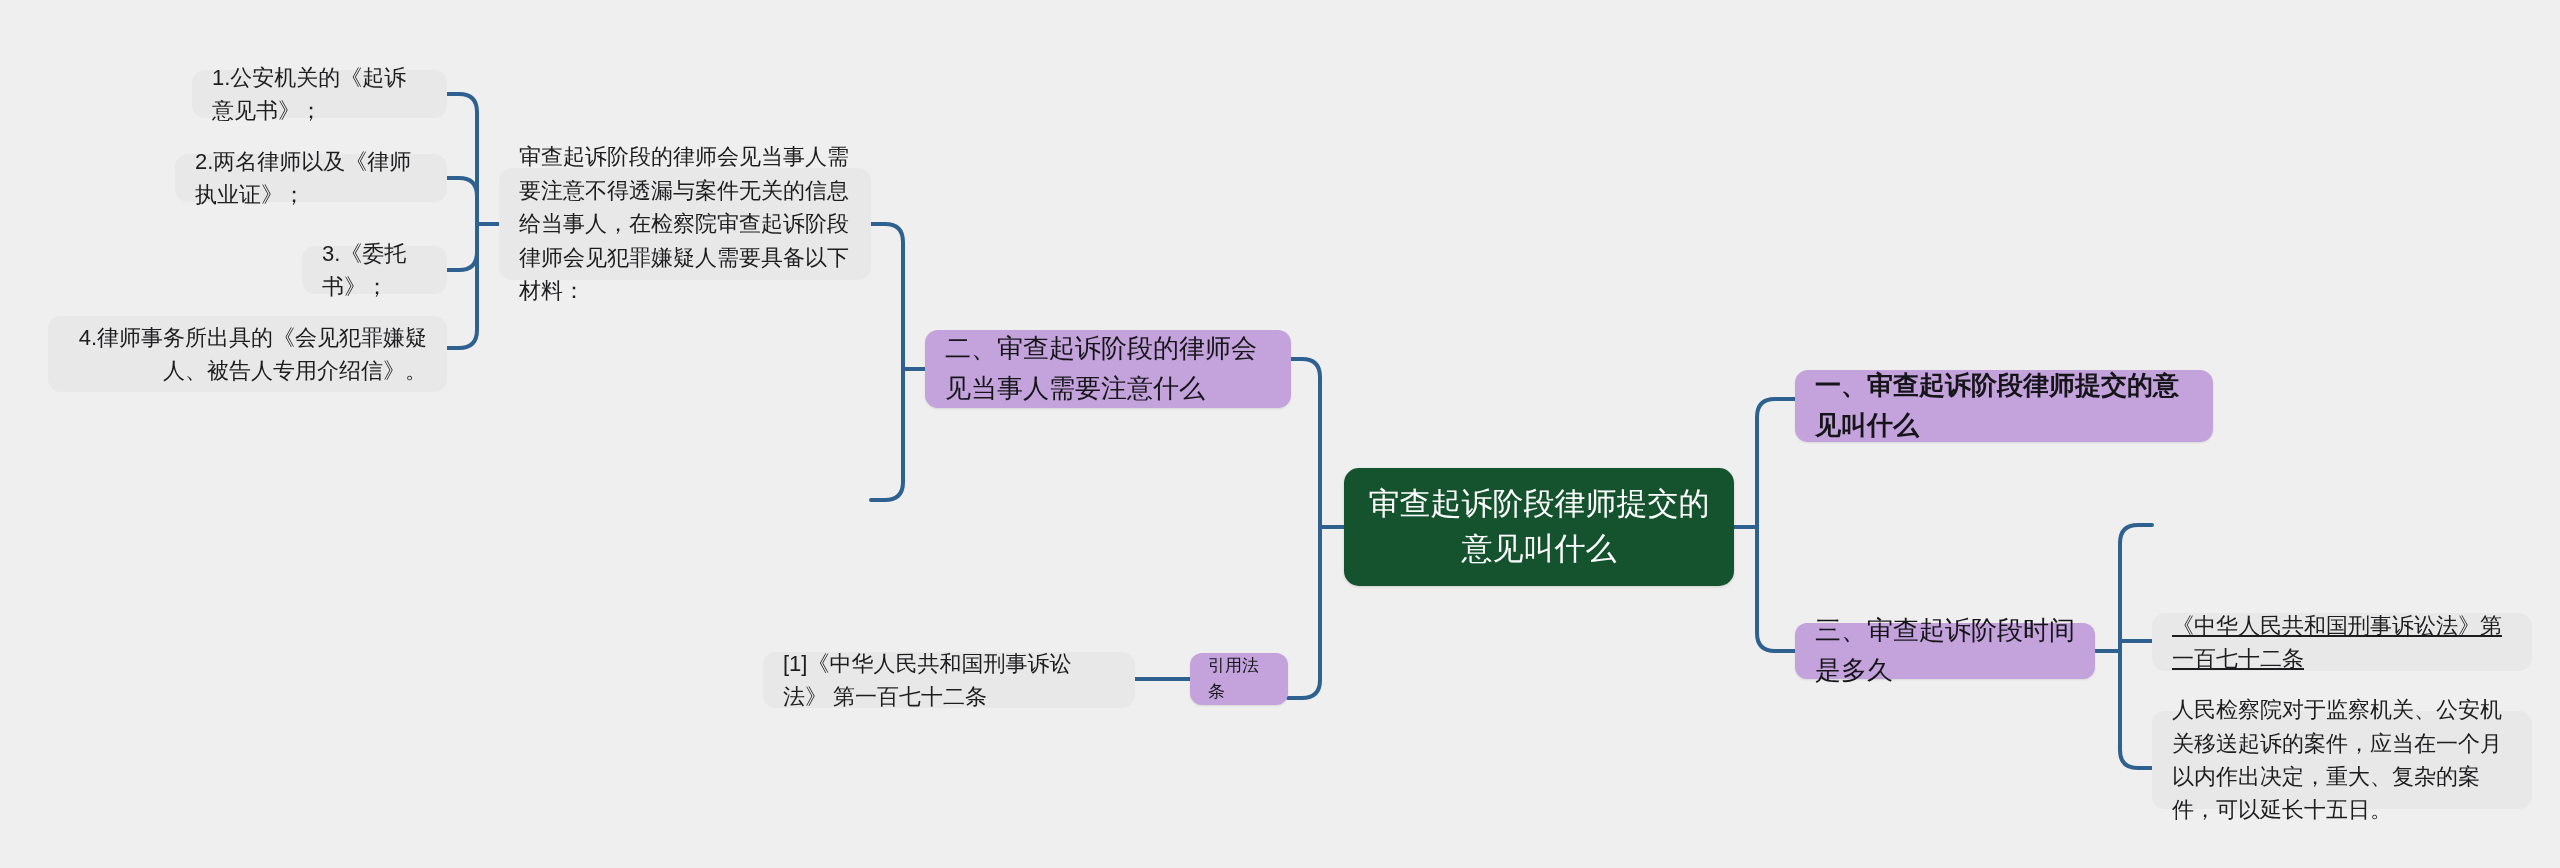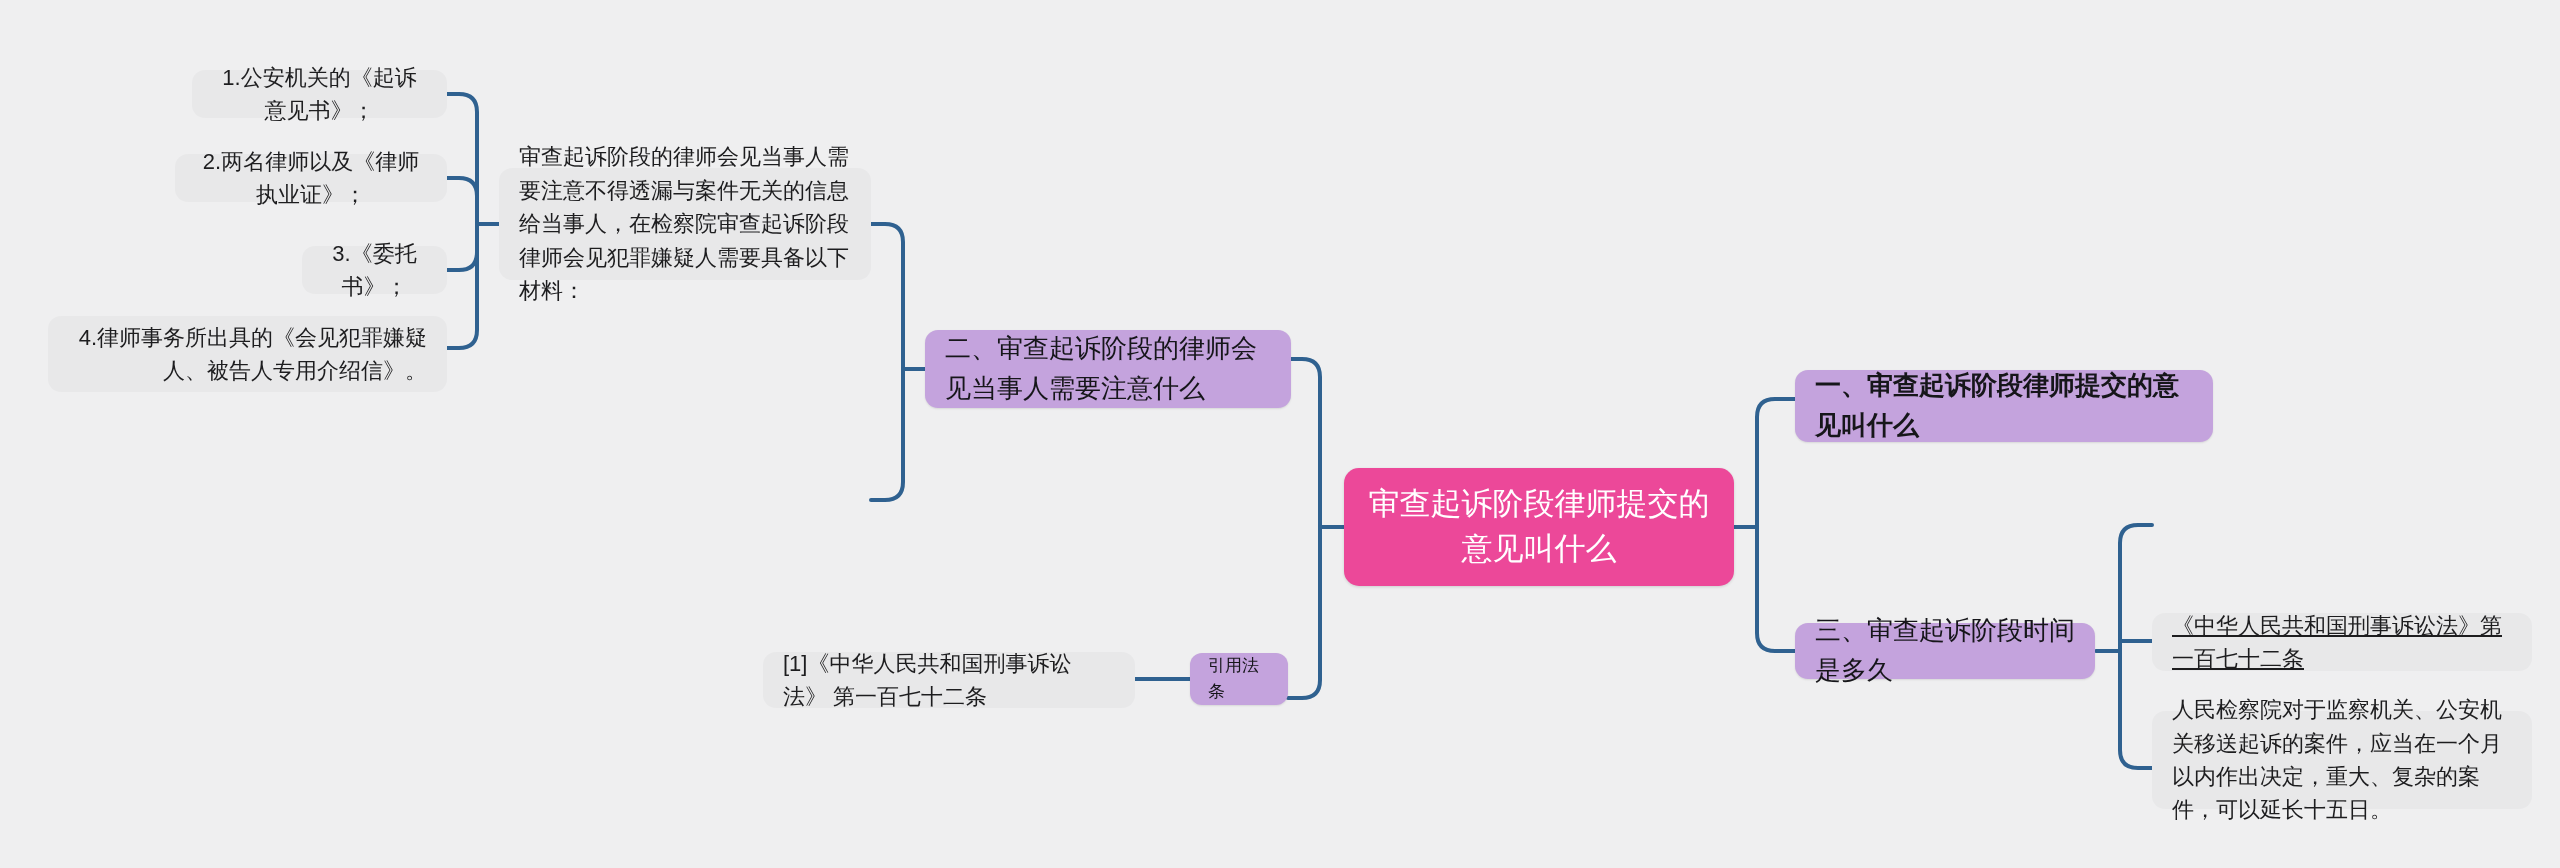--- a/index.html
+++ b/index.html
@@ -40,39 +40,39 @@
   
   .leaf {
     background: #e8e8e9;
     color: #1d1d1f;
     font-size: 22px;
     padding: 13px 20px;
     border-radius: 13px;
   }
   .leaf.right-align {
     justify-content: flex-end;
-    text-align: center;
+    text-align: left;
   }
   
   .branch {
     background: #c4a3dd;
     color: #16161a;
     font-size: 26px;
     padding: 15px 20px;
     border-radius: 13px;
     box-shadow: 0 1px 2px rgba(0,0,0,0.10);
   }
   .branch.small {
     font-size: 17px;
     padding: 12px 18px;
     border-radius: 12px;
   }
   
   .root {
-    background: #ec4899;
+    background: #14532d;
     color: #ffffff;
     font-size: 31px;
     padding: 20px 24px;
     border-radius: 15px;
     text-align: center;
     justify-content: center;
     line-height: 1.45;
     box-shadow: 0 1px 3px rgba(0,0,0,0.14);
   }
 </style>
@@ -117,21 +117,21 @@
   </div>
 
   <div class="node branch" style="left:1795px; top:370px; width:418px; height:72px;font-weight:bold;">
     <span>一、审查起诉阶段律师提交的意见叫什么</span>
   </div>
 
   <div class="node branch" style="left:925px; top:330px; width:366px; height:78px; left:925px;">
     <span>二、审查起诉阶段的律师会见当事人需要注意什么</span>
   </div>
 
-  <div class="node branch" style="left:1795px; top:623px; width:300px; height:56px;">
+  <div class="node branch" style="left:1795px; top:623px; width:300px; height:56px;border-radius:12px;">
     <span>三、审查起诉阶段时间是多久</span>
   </div>
 
   <div class="node branch small" style="left:1190px; top:653px; width:98px; height:52px; justify-content:center;">
     <span>引用法条</span>
   </div>
 
   <div class="node leaf" style="left:499px; top:168px; width:372px; height:112px;">
     <span>审查起诉阶段的律师会见当事人需要注意不得透漏与案件无关的信息给当事人，在检察院审查起诉阶段律师会见犯罪嫌疑人需要具备以下材料：</span>
   </div>

